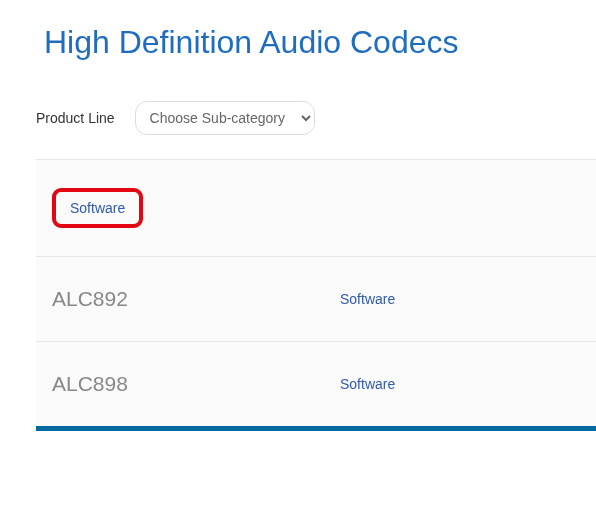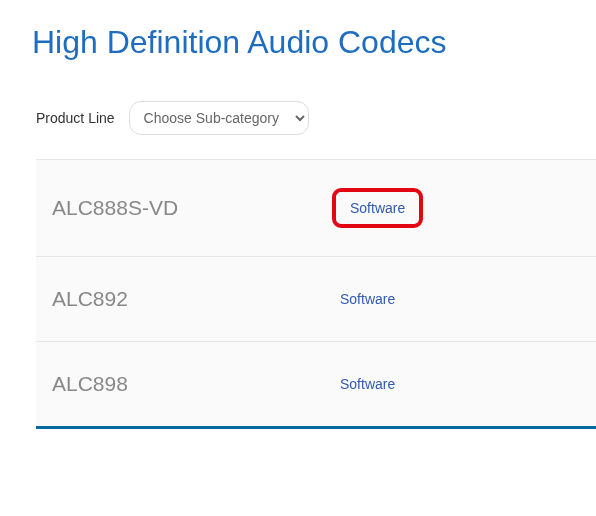--- a/index.html
+++ b/index.html
@@ -14,27 +14,27 @@
       height: 516px;
       overflow: hidden;
     }
     .container {
       padding: 0;
     }
     .page-title {
       color: #1e6dc0;
       font-size: 32px;
       font-weight: 400;
-      padding: 24px 36px 18px 32px;
+      padding: 24px 36px 18px 44px;
     }
     .filter-row {
       padding: 22px 36px 24px 36px;
       display: flex;
       align-items: center;
-      gap: 14px;
+      gap: 20px;
     }
     .filter-label {
       font-size: 14px;
       color: #333333;
     }
     .filter-select {
       font-size: 14px;
       color: #666666;
       padding: 7px 10px;
       border: 1px solid #dddddd;
@@ -46,21 +46,21 @@
       margin-left: 36px;
     }
     .product-row {
       display: flex;
       align-items: center;
       background: #fafafa;
       border-top: 1px solid #e6e6e6;
       padding: 28px 16px;
     }
     .product-row:last-child {
-      border-bottom: 3px solid #0369a1;
+      border-bottom: 5px solid #0369a1;
     }
     .product-name {
       color: #888888;
       font-size: 21px;
       font-weight: 400;
       flex: 0 0 280px;
     }
     .software-link {
       color: #3159ad;
       font-size: 14px;
@@ -83,21 +83,20 @@
 
   <div class="filter-row">
     <span class="filter-label">Product Line</span>
     <select class="filter-select">
       <option>Choose Sub-category</option>
     </select>
   </div>
 
   <div class="product-list">
     <div class="product-row">
-      <div class="product-name">ALC888S-VD</div>
       <a class="software-link highlighted">Software</a>
     </div>
     <div class="product-row">
       <div class="product-name">ALC892</div>
       <a class="software-link">Software</a>
     </div>
     <div class="product-row">
       <div class="product-name">ALC898</div>
       <a class="software-link">Software</a>
     </div>

